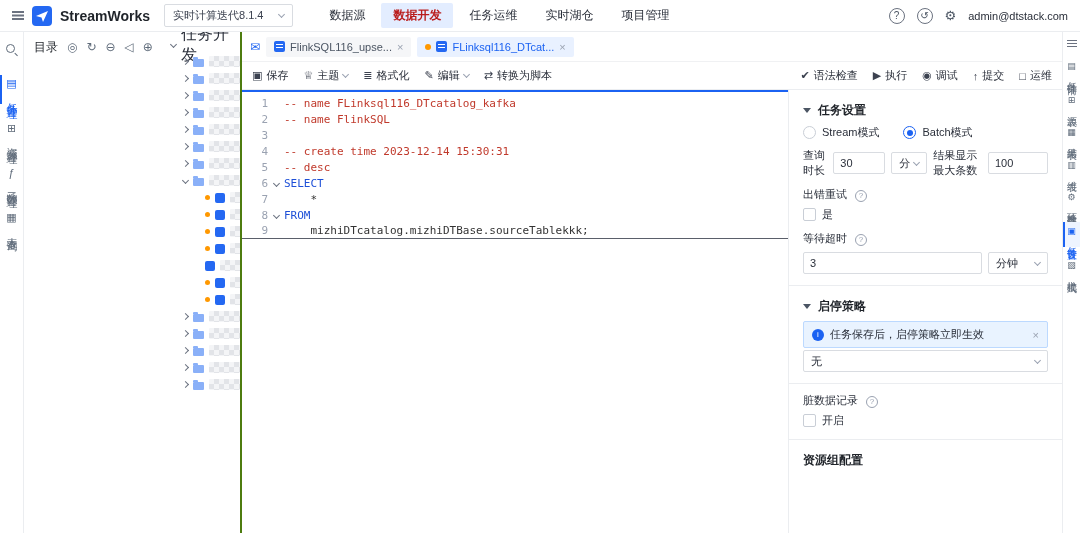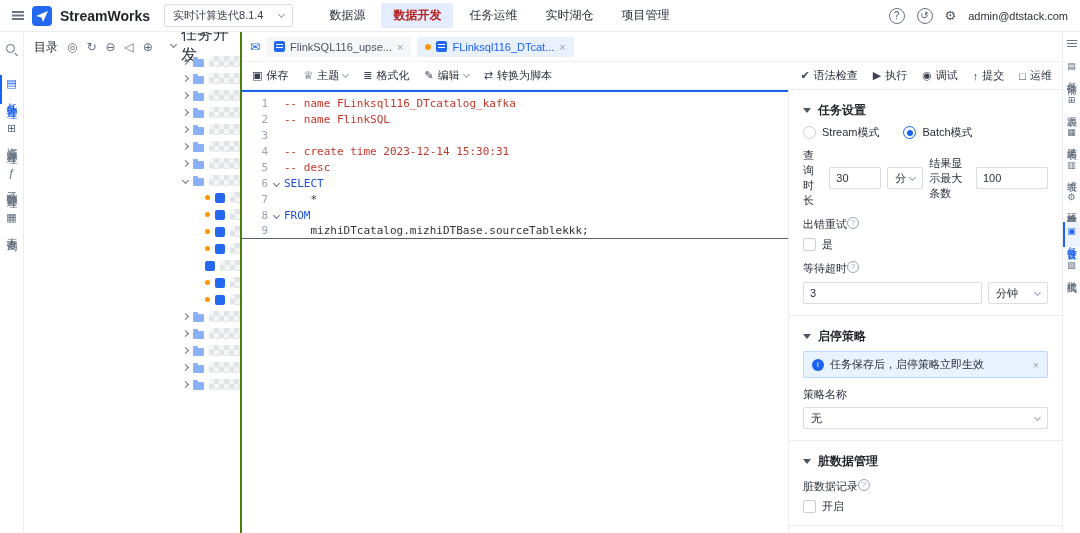--- a/index.html
+++ b/index.html
@@ -82,24 +82,24 @@
 .tri{width:0;height:0;border-left:4px solid transparent;border-right:4px solid transparent;border-top:5px solid #4b5563;flex:none}
 .sec-title{font-weight:bold;font-size:12px;color:#1f2329}
 .sub-label{font-size:11px;color:#6b7280;margin:8px 0 6px}
 .radio-row{display:flex;gap:24px;margin:6px 0 8px}
 .radio-opt{display:flex;align-items:center;gap:6px;font-size:11px;color:#2a2f3a;cursor:pointer}
 .radio{width:13px;height:13px;border:1px solid #c9ced6;border-radius:50%;position:relative;flex:none;background:#fff}
 .radio.checked{border-color:#1b62f2}
 .radio.checked::after{content:"";position:absolute;inset:2.5px;background:#1b62f2;border-radius:50%}
 .inline-row{display:flex;align-items:center;gap:6px;margin:6px 0}
 .f-label{font-size:11px;color:#2a2f3a}
-.f-label-row{display:flex;align-items:flex-start;gap:0;margin:9px 0 5px}
+.f-label-row{display:flex;align-items:flex-end;gap:8px;margin:9px 0 5px}
 .info-i{width:12px;height:12px;border:1px solid #9aa2b1;border-radius:50%;color:#9aa2b1;font-size:8px;line-height:10px;text-align:center;flex:none}
 .inp{height:22px;border:1px solid #d9dce1;border-radius:2px;padding:0 6px;font-size:11px;color:#2a2f3a;outline:none;font-family:inherit}
-.w56{width:52px}.w52{width:72px}
+.w56{width:52px}.w52{width:60px}
 .flex1{flex:1;min-width:0}
 .sel{height:22px;border:1px solid #d9dce1;border-radius:2px;display:flex;align-items:center;justify-content:space-between;padding:0 7px;font-size:11px;color:#2a2f3a;cursor:pointer;background:#fff;gap:4px}
 .sel.w44{width:46px}.sel.w60{width:60px}.sel.full{width:100%}
 .checkbox{width:13px;height:13px;border:1px solid #c9ced6;border-radius:2px;flex:none;background:#fff}
 .check-row{display:flex;align-items:center;gap:6px;font-size:11px;color:#2a2f3a;margin:5px 0;cursor:pointer}
 .divider{height:1px;background:#ebedf0;margin:11px -14px 0}
 .banner{display:flex;align-items:center;gap:6px;background:#e9f3ff;border:1px solid #bcd9ff;border-radius:2px;padding:5px 8px;margin:6px 0 2px}
 .binfo{width:12px;height:12px;background:#1b62f2;color:#fff;border-radius:50%;font-size:8px;line-height:12px;text-align:center;flex:none}
 .btext{font-size:11px;color:#2a2f3a;flex:1}
 .bclose{color:#9aa2b1;cursor:pointer;font-size:11px}
@@ -456,32 +456,25 @@
           <div class="divider"></div>
           <div class="sec-head">
             <span class="tri"></span>
             <span class="sec-title">启停策略</span>
           </div>
           <div class="banner">
             <span class="binfo">i</span>
             <span class="btext">任务保存后，启停策略立即生效</span>
             <span class="bclose">×</span>
           </div>
-          <div class="f-label-row">
-            <span class="f-label">策略名称</span>
-          </div>
           <div class="sel full">
             <span>无</span>
             <span class="chev"></span>
           </div>
           <div class="divider"></div>
-          <div class="sec-head">
-            <span class="tri"></span>
-            <span class="sec-title">脏数据管理</span>
-          </div>
           <div class="f-label-row">
             <span class="f-label">脏数据记录</span>
             <span class="info-i">?</span>
           </div>
           <label class="check-row">
             <span class="checkbox"></span>
             <span>开启</span>
           </label>
           <div class="divider"></div>
           <div class="sec-head">

